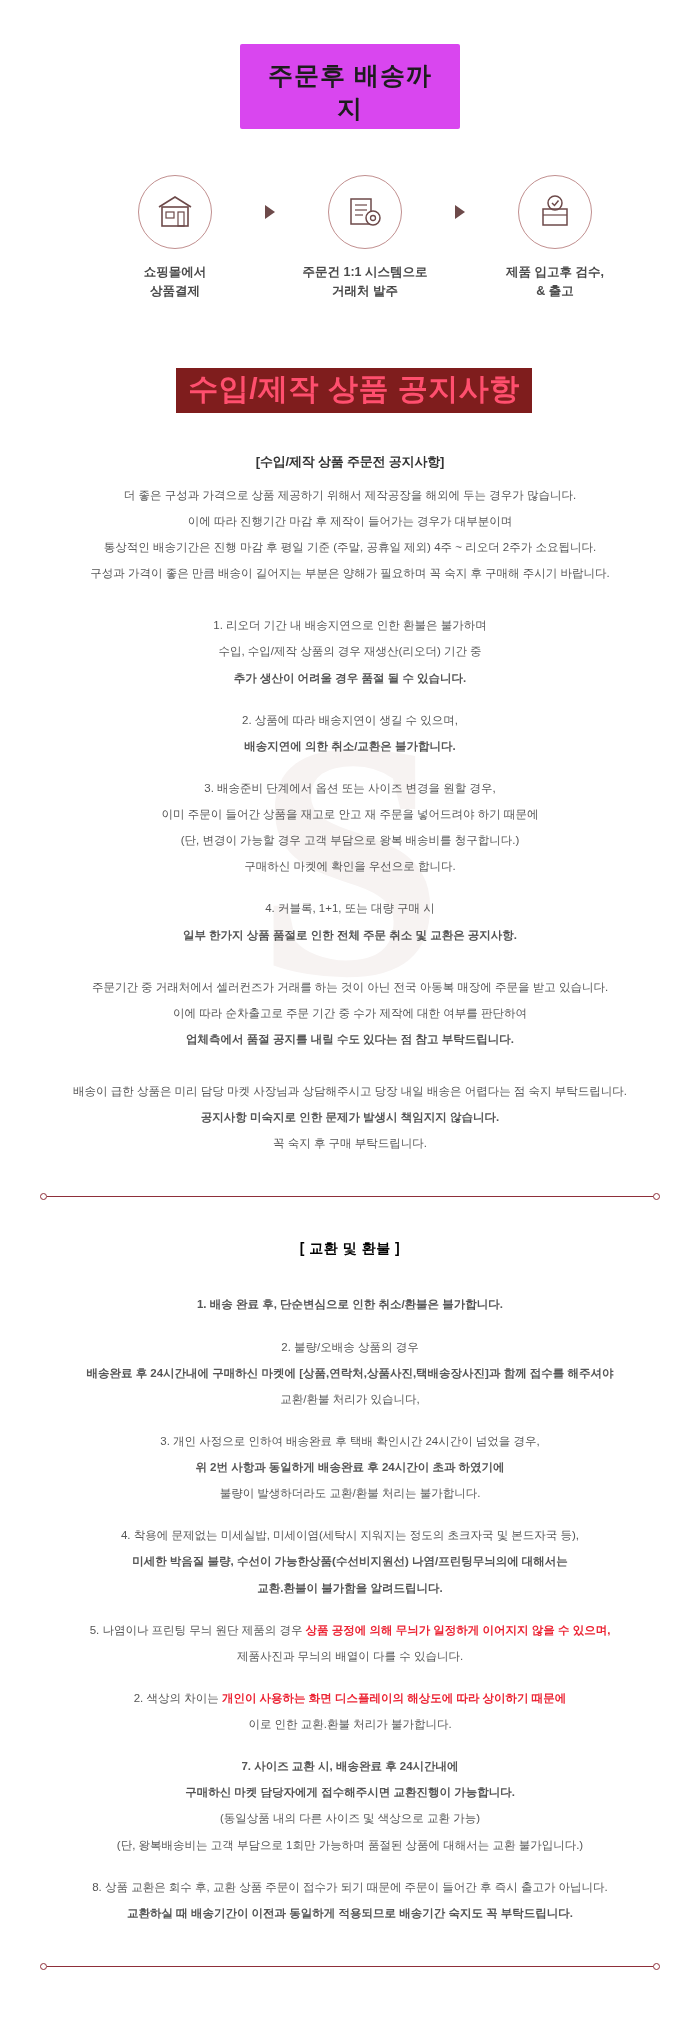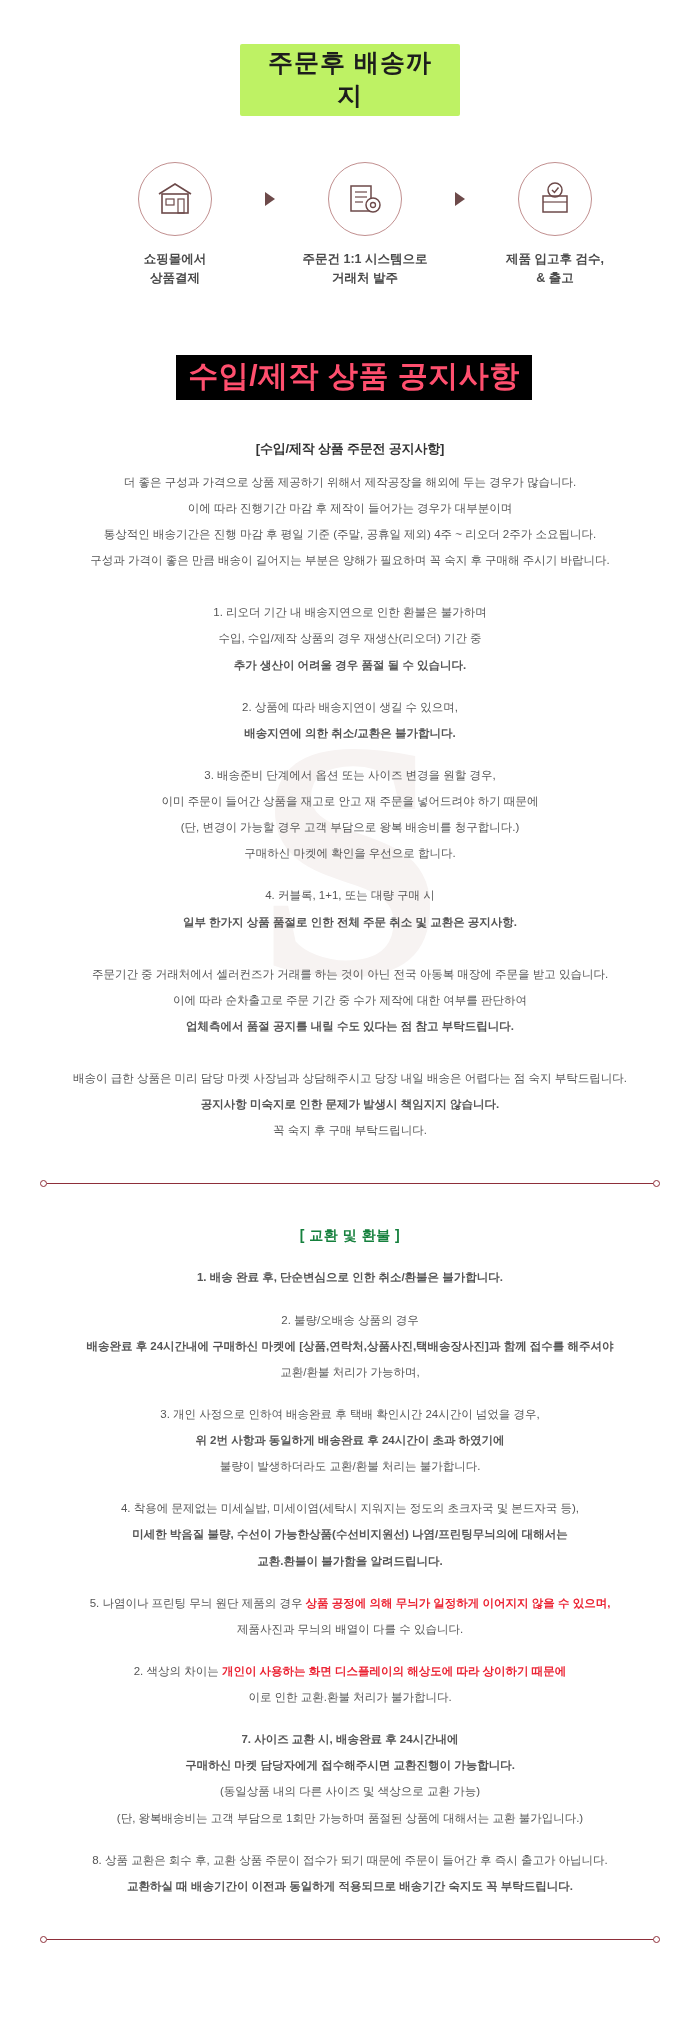--- a/index.html
+++ b/index.html
@@ -36,22 +36,22 @@
   .content { position: relative; z-index: 2; }
 
   
   .top-banner {
     margin: 44px auto 0;
     width: 220px;
     text-align: center;
   }
   .top-banner .bar {
     display: inline-block;
-    background: #bef264;
-    padding: 2px 16px 4px;
+    background: #d946ef;
+    padding: 15px 16px 4px;
     border-radius: 2px;
   }
   .top-banner .bar span {
     font-size: 25px;
     font-weight: bold;
     color: #1d1d1d;
     letter-spacing: 1px;
   }
 
   
@@ -98,21 +98,21 @@
     border-bottom: 7px solid transparent;
   }
 
   
   .main-title {
     margin: 66px auto 0;
     text-align: center;
   }
   .main-title .hl {
     display: inline-block;
-    background: #000000;
+    background: #7f1d1d;
     padding: 1px 12px 3px;
     margin-left: 8px;
   }
   .main-title .hl span {
     font-size: 30px;
     font-weight: bold;
     color: #ff4f6e;
     letter-spacing: 0.5px;
   }
 
@@ -149,23 +149,23 @@
     flex: none;
   }
   .divider .line {
     flex: 1 1 auto;
     height: 1px;
     background: #8e2f3a;
   }
   .bracket-title {
     font-size: 14px;
     font-weight: bold;
-    color: #15803d;
+    color: #000000;
     text-align: center;
-    margin-bottom: 22px;
+    margin-bottom: 36px;
     letter-spacing: 0.5px;
   }
 </style>
 </head>
 <body>
 
 <div class="page">
 
   <div class="watermark">S</div>
 
@@ -296,21 +296,21 @@
 
     <div class="block">
       <div class="bracket-title">[ 교환 및 환불 ]</div>
 
       <p class="para red">1. 배송 완료 후, 단순변심으로 인한 취소/환불은 불가합니다.</p>
 
       <div class="gap-s"></div>
 
       <p class="para">2. 불량/오배송 상품의 경우</p>
       <p class="para red">배송완료 후 24시간내에 구매하신 마켓에 [상품,연락처,상품사진,택배송장사진]과 함께 접수를 해주셔야</p>
-      <p class="para">교환/환불 처리가 가능하며,</p>
+      <p class="para">교환/환불 처리가 있습니다,</p>
 
       <div class="gap-s"></div>
 
       <p class="para">3. 개인 사정으로 인하여 배송완료 후 택배 확인시간 24시간이 넘었을 경우,</p>
       <p class="para red">위 2번 사항과 동일하게 배송완료 후 24시간이 초과 하였기에</p>
       <p class="para">불량이 발생하더라도 교환/환불 처리는 불가합니다.</p>
 
       <div class="gap-s"></div>
 
       <p class="para">4. 착용에 문제없는 미세실밥, 미세이염(세탁시 지워지는 정도의 초크자국 및 본드자국 등),</p>

